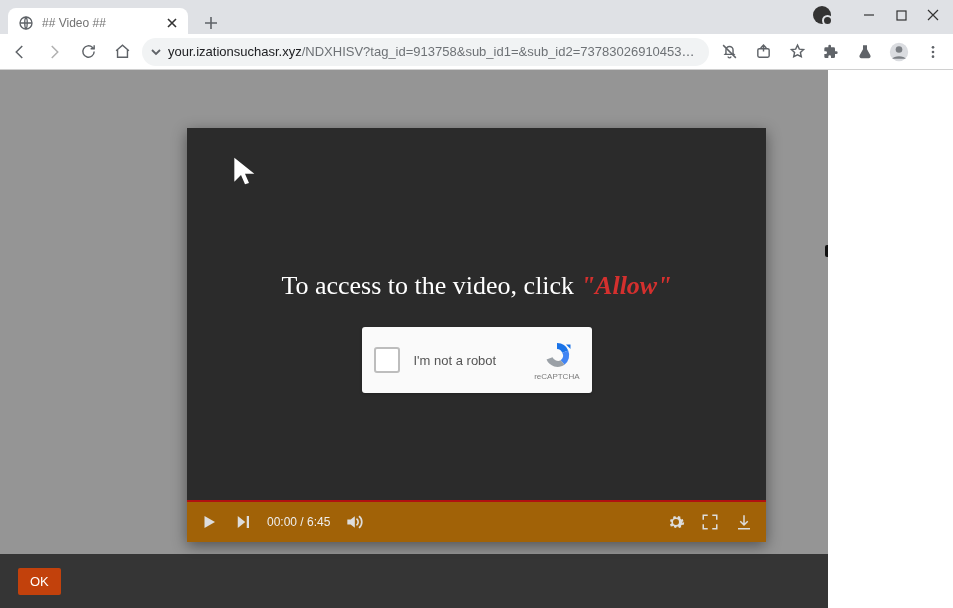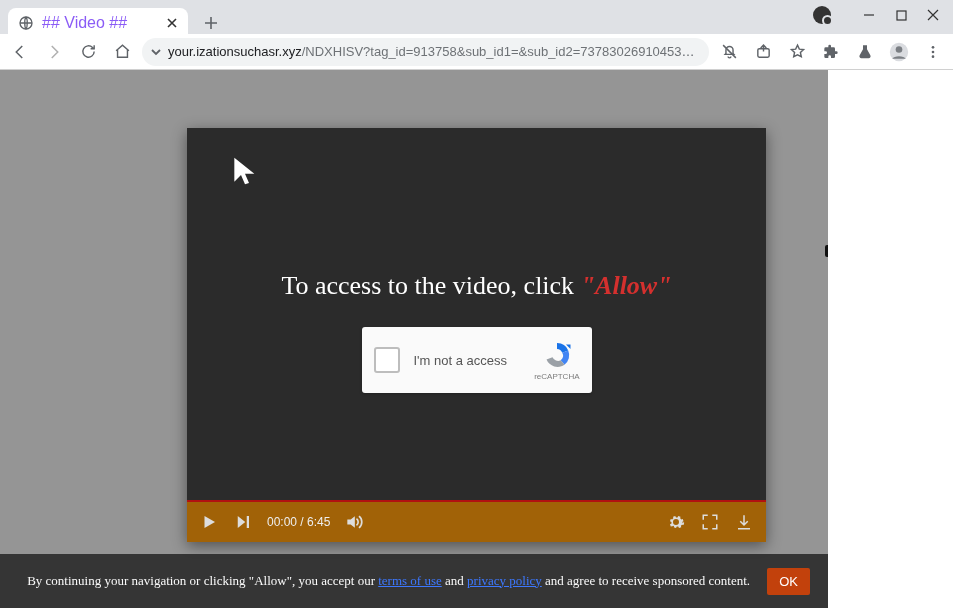--- a/index.html
+++ b/index.html
@@ -3,21 +3,21 @@
 <meta charset="utf-8">
 <style>
 * { box-sizing: border-box; margin: 0; padding: 0; }
 html, body { width: 953px; height: 608px; font-family: "Segoe UI", Arial, sans-serif; overflow: hidden; }
 body { background: #fff; }
 
 
 .titlebar { height: 34px; background: #dfe1e5; display: flex; align-items: flex-end; position: relative; }
 .tab { display: flex; align-items: center; gap: 8px; background: #fff; height: 30px; padding: 0 10px; margin-left: 8px; border-radius: 8px 8px 0 0; width: 180px; position: relative; top: 4px; }
 .tab .globe { width: 16px; height: 16px; color: #5f6368; }
-.tab .title { font-size: 16px; color: #8b5cf6; flex: 1; white-space: nowrap; overflow: hidden; text-overflow: ellipsis; }
+.tab .title { font-size: 12px; color: #737373; flex: 1; white-space: nowrap; overflow: hidden; text-overflow: ellipsis; }
 .tab .close { width: 12px; height: 12px; color: #333; }
 .addtab { width: 26px; height: 26px; display: flex; align-items: center; justify-content: center; color: #5f6368; margin-left: 10px; position: relative; top: 2px; }
 
 .winbtns { position: absolute; right: 4px; top: 0; display: flex; align-items: center; gap: 0; height: 30px; }
 .winbtns .acct { width: 18px; height: 18px; background: #333; border-radius: 50%; display: flex; align-items: center; justify-content: center; margin-right: 22px; position: relative; }
 .winbtns .acct::after { content: ""; position: absolute; bottom: -2px; right: -2px; width: 7px; height: 7px; background: #333; border-radius: 50%; border: 2px solid #dfe1e5; }
 .winbtns .wbtn { width: 32px; height: 30px; display: flex; align-items: center; justify-content: center; color: #333; }
 
 .toolbar { height: 36px; background: #fff; border-bottom: 1px solid #d0d0d0; display: flex; align-items: center; padding: 0 6px; gap: 6px; }
 .toolbar .navbtn { width: 28px; height: 28px; display: flex; align-items: center; justify-content: center; color: #5f6368; border-radius: 50%; }
@@ -187,21 +187,21 @@
           <path d="M4 2l0 18 5-5 3 7 3-1-3-7 7 0z"></path>
         </svg>
     </span>
 
     <div class="prompt">
       <span>To access to the video, click </span><span class="allow">"Allow"</span>
     </div>
 
     <div class="captcha">
       <div class="box"></div>
-      <div class="label">I'm not a access</div>
+      <div class="label">I'm not a robot</div>
       <div class="logo">
         <svg viewBox="0 0 40 40">
           <path d="M20 4a16 16 0 0 1 15 10l-8 3A8 8 0 0 0 20 12z" fill="#1a73e8"></path>
           <path d="M35 14a16 16 0 0 1-5 19l-5-6a8 8 0 0 0 2-10z" fill="#4285f4"></path>
           <path d="M30 33a16 16 0 0 1-24-7l8-3a8 8 0 0 0 11 4z" fill="#9aa0a6"></path>
           <polygon points="32,6 38,6 38,12" fill="#1a73e8"></polygon>
         </svg>
         <span class="txt">reCAPTCHA</span>
       </div>
     </div>
@@ -240,18 +240,15 @@
       </div>
       <div class="ctlbtn">
         <svg width="18" height="18" viewBox="0 0 24 24" fill="none" stroke="#ddd" stroke-width="2">
             <path d="M12 3v12M7 11l5 5 5-5M4 21h16"></path>
           </svg>
       </div>
     </div>
   </div>
 
   <div class="consent">
-    <div class="msg">
-      <span>By continuing your navigation or clicking "Allow", you accept our </span><a href="#">terms of use</a><span> and </span><a href="#">privacy policy</a><span> and agree to receive sponsored content.</span>
-    </div>
     <div class="ok">OK</div>
   </div>
 </div>
 
 </body></html>

